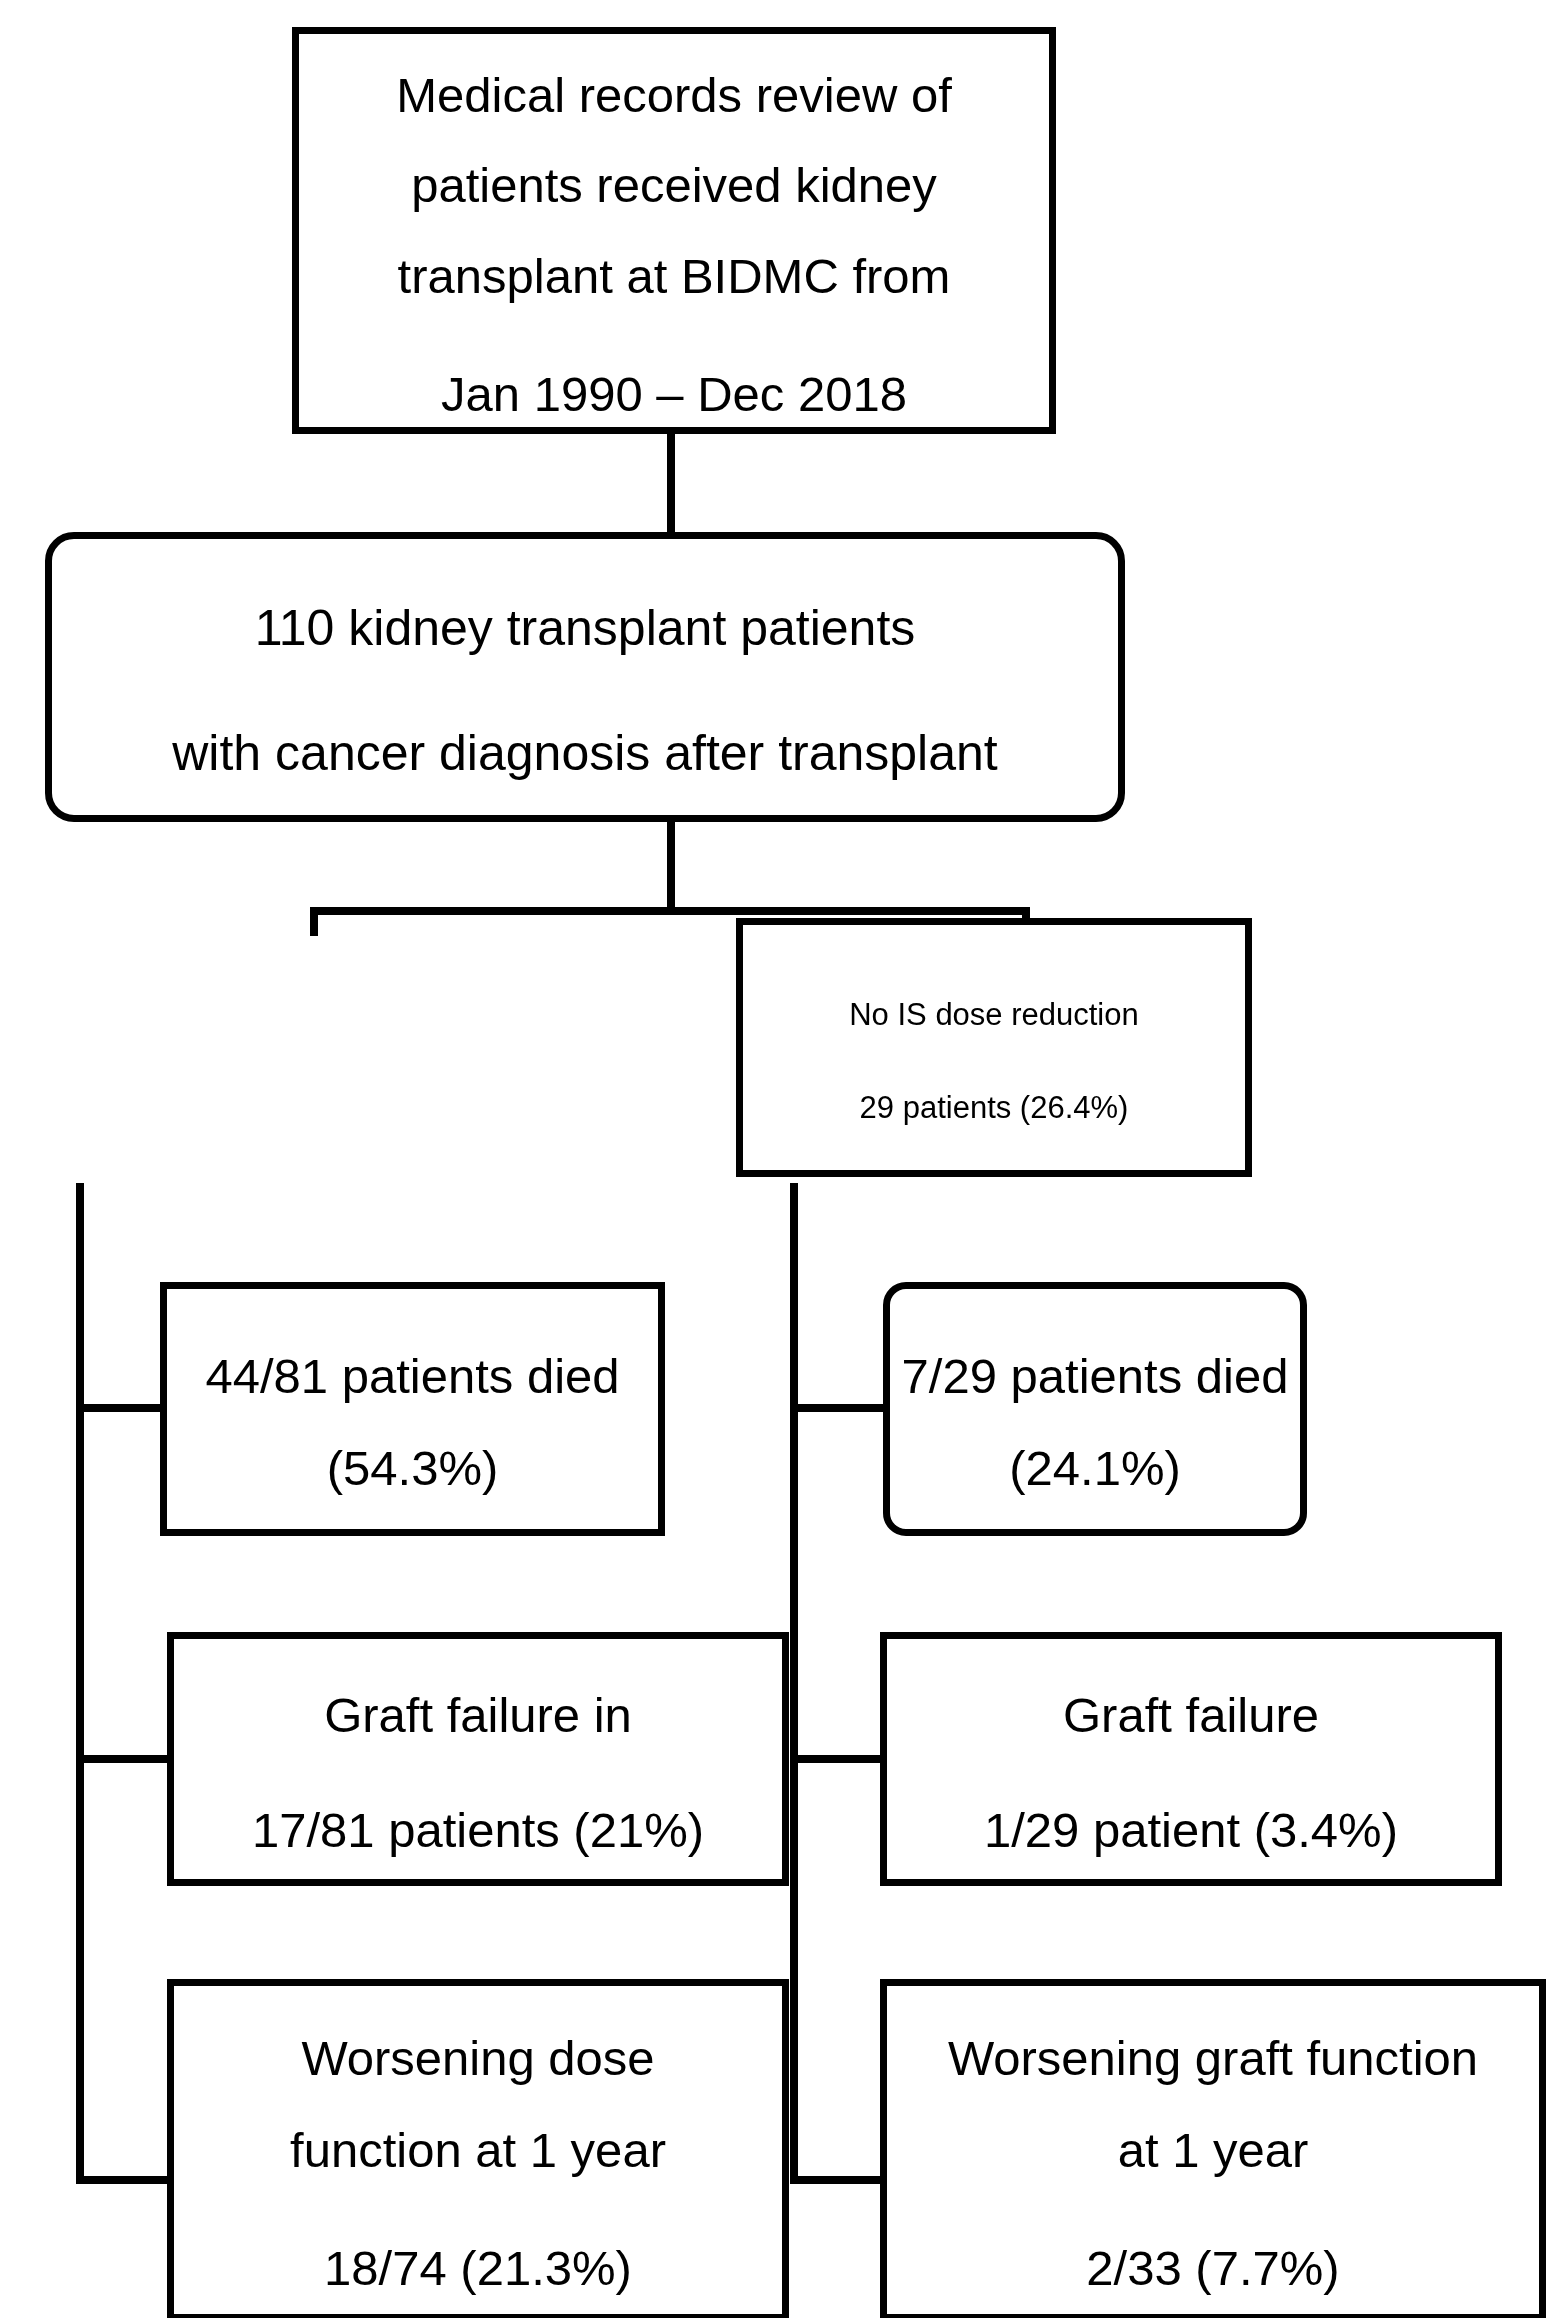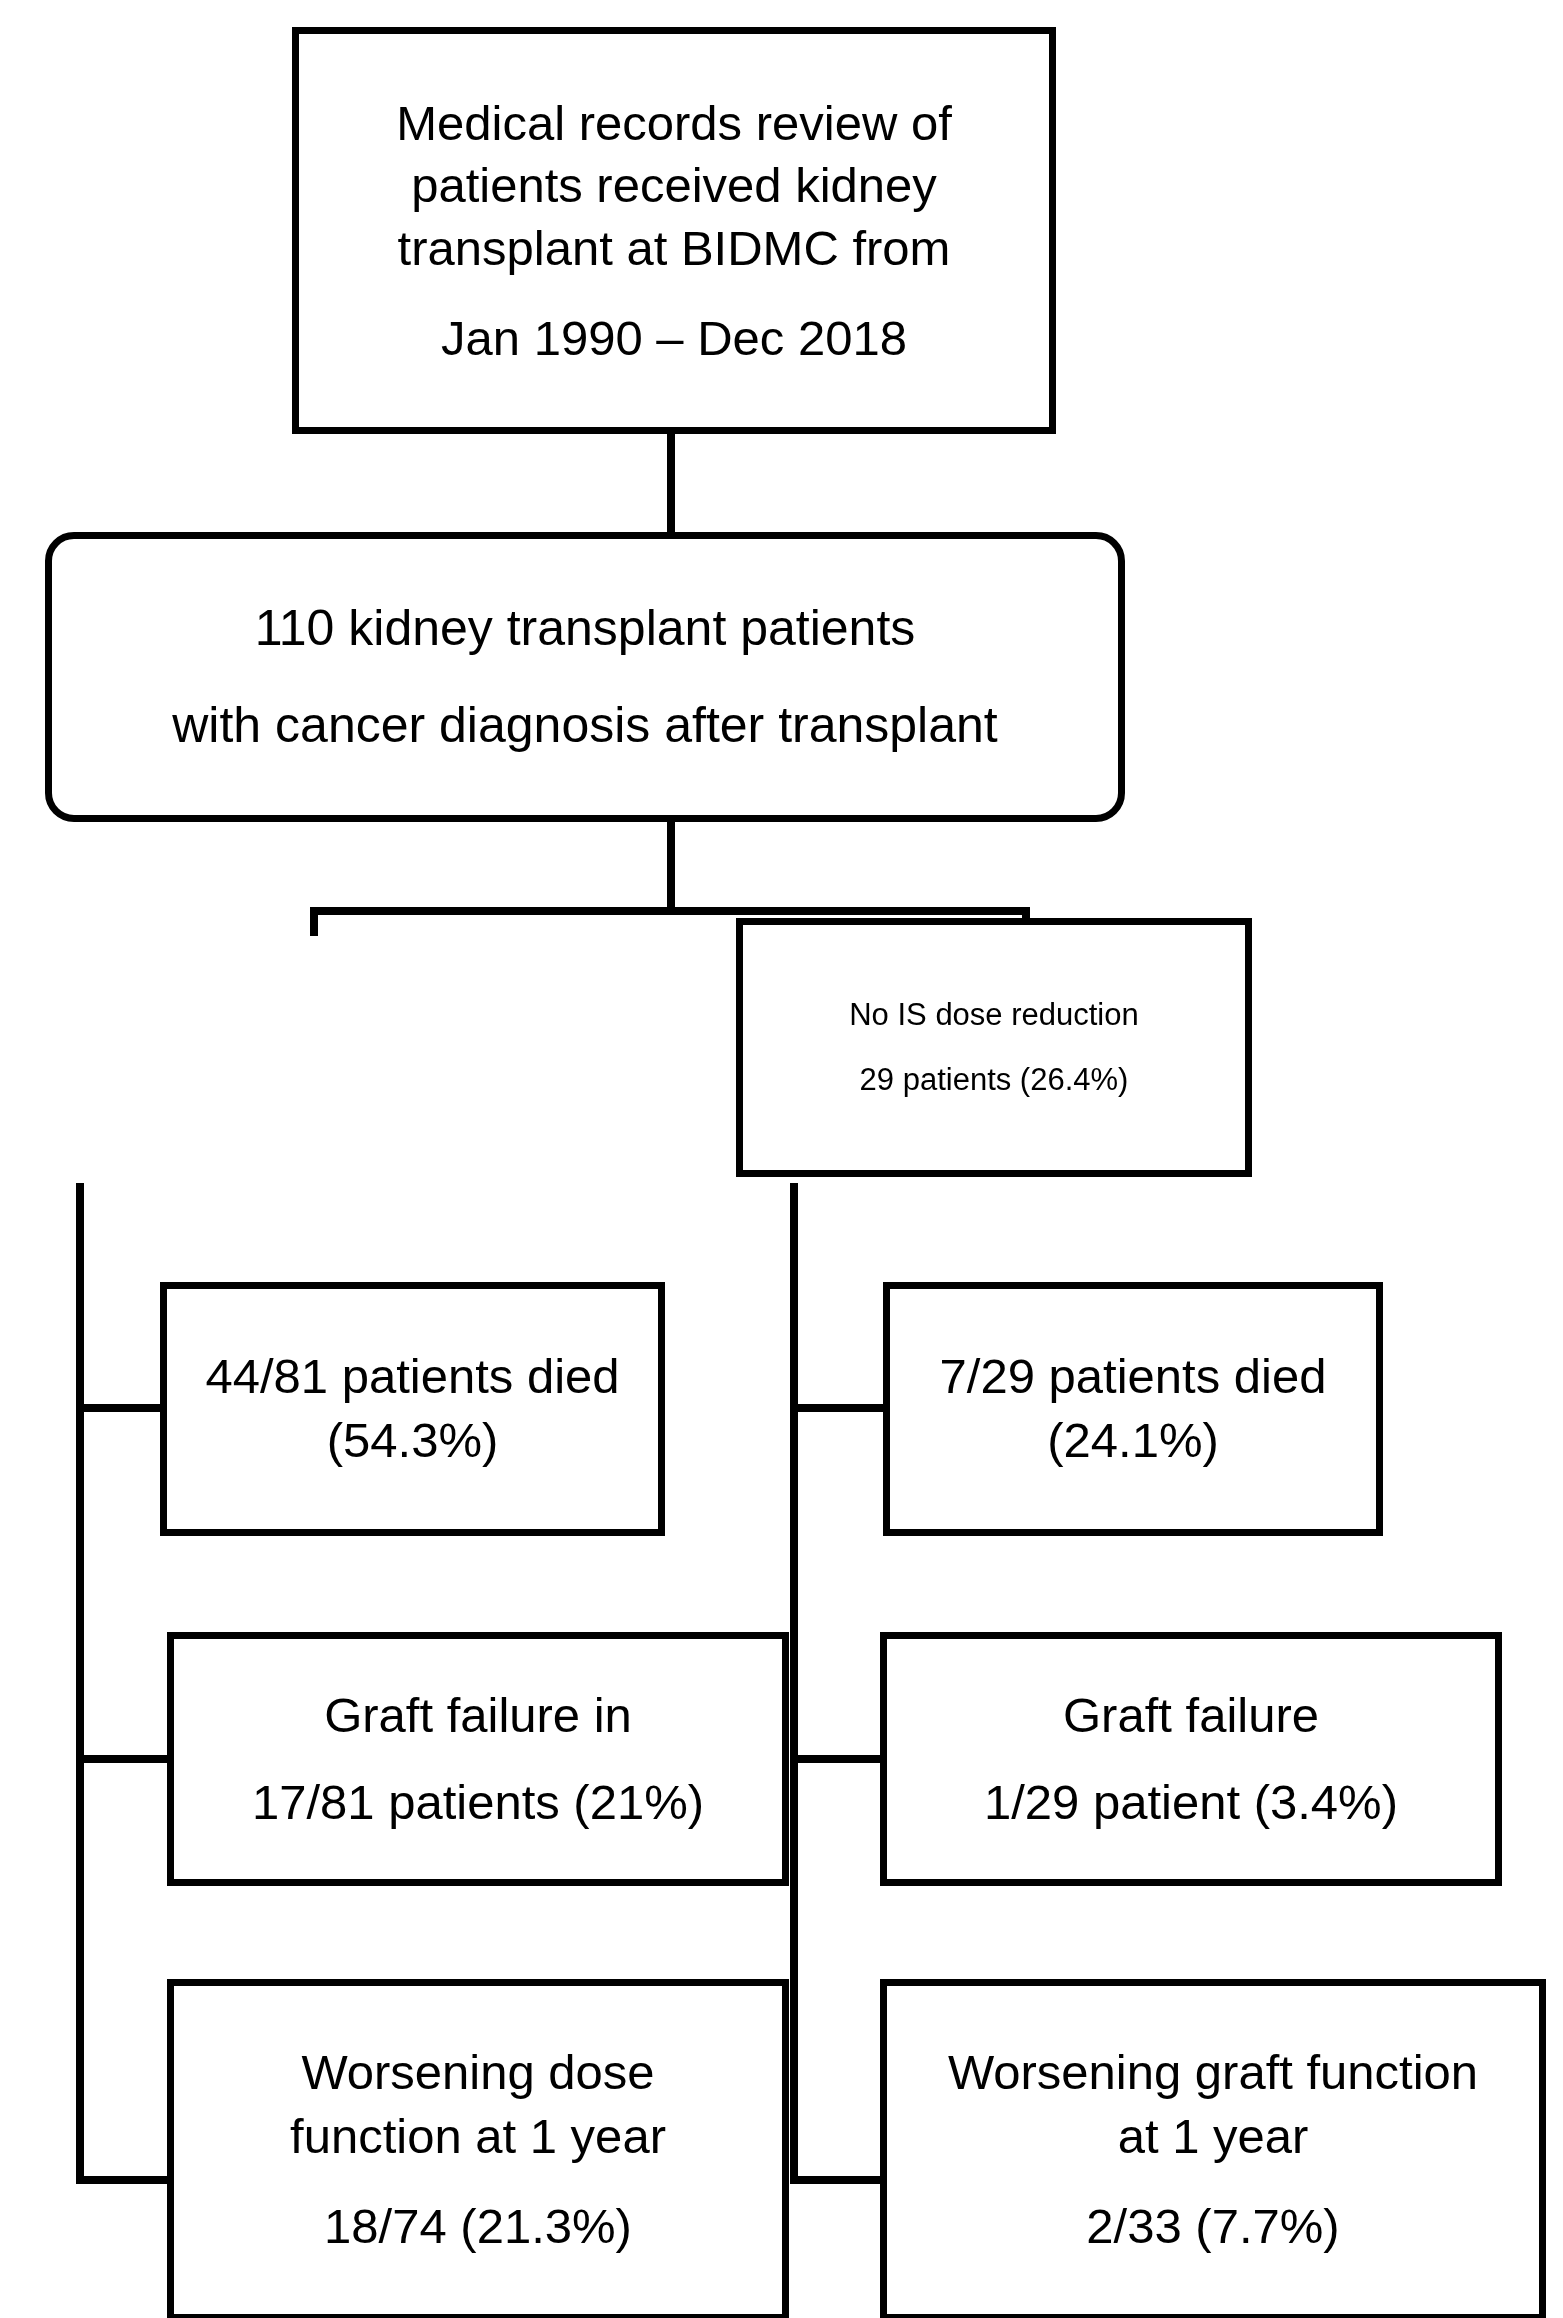--- a/index.html
+++ b/index.html
@@ -3,39 +3,39 @@
 <meta charset="utf-8">
 <style>
   html,body{margin:0;padding:0;background:#ffffff;}
   #page{position:relative;width:1563px;height:2319px;background:#ffffff;
         font-family:"Liberation Sans","DejaVu Sans",sans-serif;
         overflow:hidden;}
   .box{position:absolute;background:#ffffff;border:7.2px solid #000000;
        box-sizing:border-box;display:flex;flex-direction:column;
        align-items:center;justify-content:center;text-align:center;
        color:#000000;z-index:5;}
-  .box .ln{display:block;width:100%;line-height:1.30;white-space:nowrap;}
+  .box .ln{display:block;width:100%;line-height:1.30;white-space:nowrap;margin-top:28px;}
   .conn{position:absolute;background:#000000;z-index:1;}
 
   
   #node-study   {left:292px; top:27px;   width:764px;  height:407px;  font-size:49px;}
   #node-study .ln{line-height:1.28;}
   #node-study .gap{height:27px;}
 
   #node-cohort  {left:45px;  top:532px;  width:1080px; height:290px;  font-size:50px;border-radius:29px;}
   #node-cohort .ln{line-height:1.30;}
   #node-cohort .gap{height:32px;}
 
   #node-isred   {left:20px;  top:931px; width:594px;  height:259px;  font-size:49px;}
   #node-isred .gap{height:25px;}
   #node-noisred {left:736px; top:918px; width:516px;  height:259px;  font-size:31px;}
   #node-noisred .gap{height:25px;}
 
   #node-l-death {left:160px; top:1282px; width:505px;  height:254px;  font-size:49px;}
-  #node-r-death {left:883px; top:1282px; width:500px;  height:254px;  font-size:49px;}
+  #node-r-death {left:883px; top:1282px; width:424px;  height:254px;  font-size:49px;border-radius:23px;}
 
   #node-l-graft {left:167px; top:1632px; width:622px;  height:254px;  font-size:49px;}
   #node-l-graft .gap{height:23.4px;}
   #node-r-graft {left:880px; top:1632px; width:622px;  height:254px;  font-size:49px;}
   #node-r-graft .gap{height:23.4px;}
 
   #node-l-wors  {left:167px; top:1979px; width:622px;  height:342px;  font-size:49px;}
   #node-l-wors .gap{height:27px;}
   #node-r-wors  {left:880px; top:1979px; width:666px;  height:342px;  font-size:49px;}
   #node-r-wors .gap{height:27px;}

